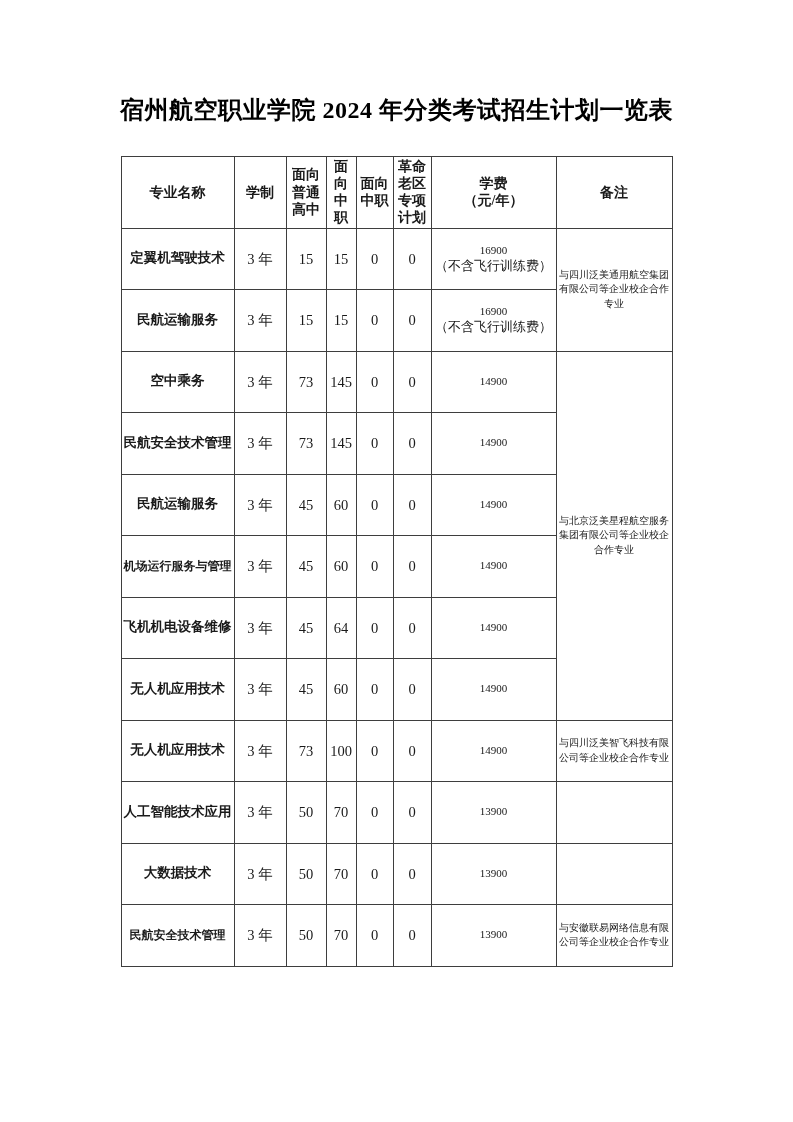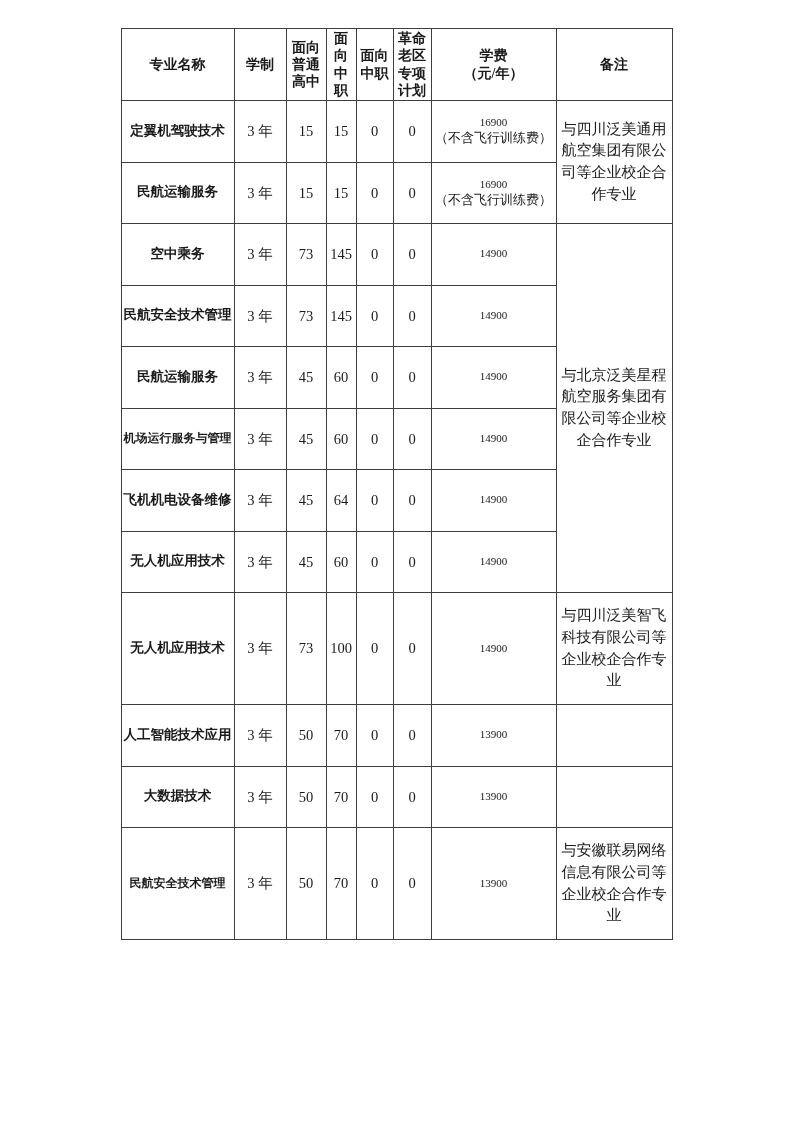--- a/index.html
+++ b/index.html
@@ -58,39 +58,40 @@
   }
   td.c-major {
     font-size: 13.5px;
     white-space: nowrap;
     font-weight: bold;
   }
   td.c-major.shrink { font-size: 12px; margin-left: 33px; }
   td.c-tuition .fee { font-size: 11px; }
   td.c-tuition .fee-note { font-size: 13px; }
   td.c-remark {
-    font-size: 15px;
+    font-size: 10px;
     line-height: 1.45;
-    padding: 12px 2px;
+    padding: 0 2px;
   }
   
   col.w-major   { width: 113px; }
   col.w-dur     { width: 52px; }
   col.w-hs      { width: 40px; }
   col.w-voc     { width: 30px; }
   col.w-vet     { width: 37px; }
   col.w-old     { width: 38px; }
   col.w-fee     { width: 125px; }
   col.w-remark  { width: 116px; }
 </style>
 </head>
 <body>
 
 <div class="page">
 
+  <h1 class="doc-title">宿州航空职业学院 2024 年分类考试招生计划一览表</h1>
 
   <table class="plan-table">
     <colgroup>
       <col class="w-major">
         <col class="w-dur">
         <col class="w-hs">
         <col class="w-voc">
       <col class="w-vet">
         <col class="w-old">
         <col class="w-fee">

